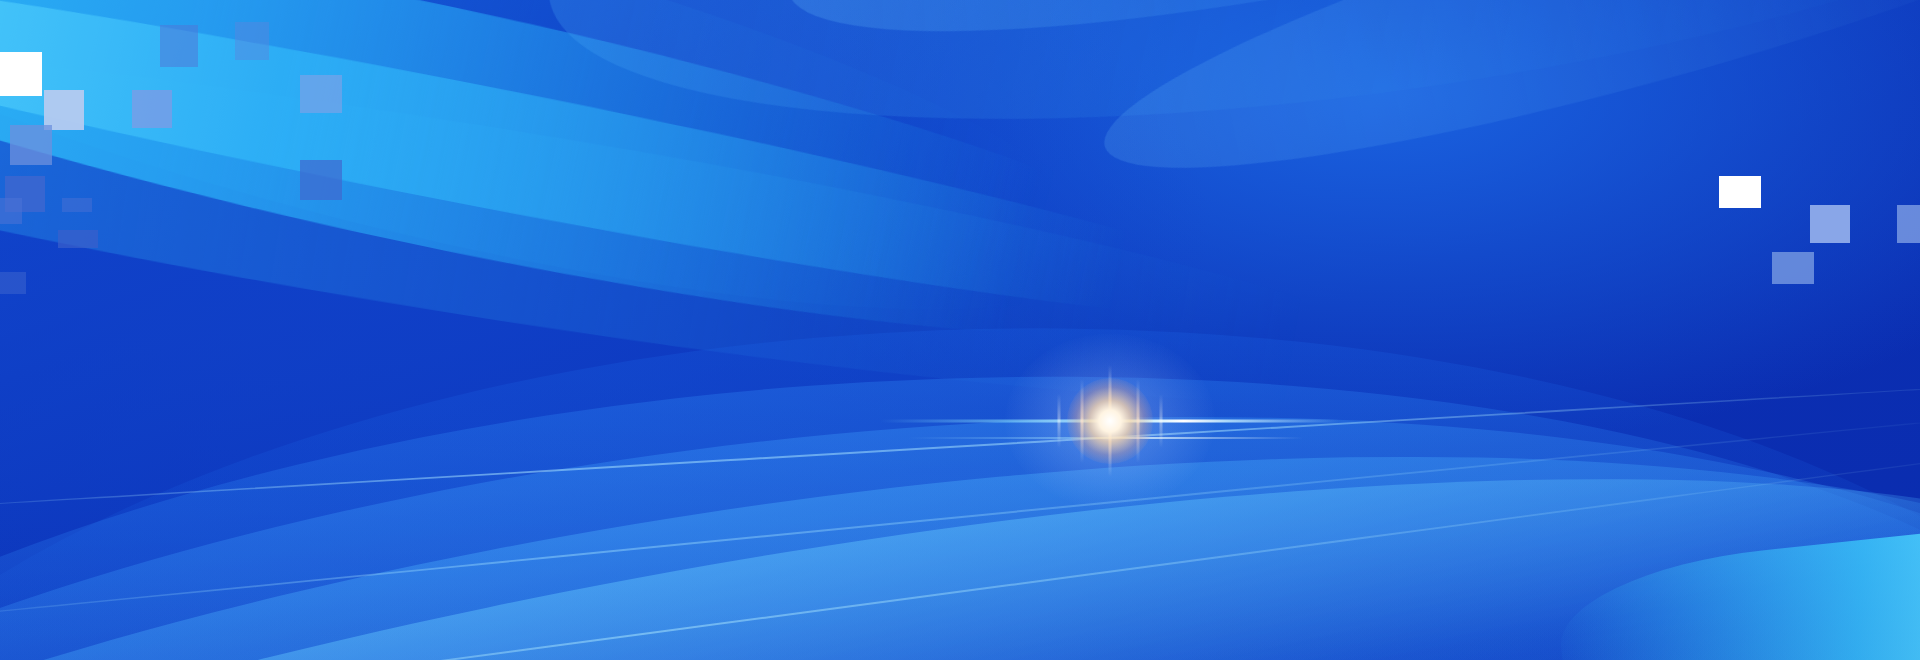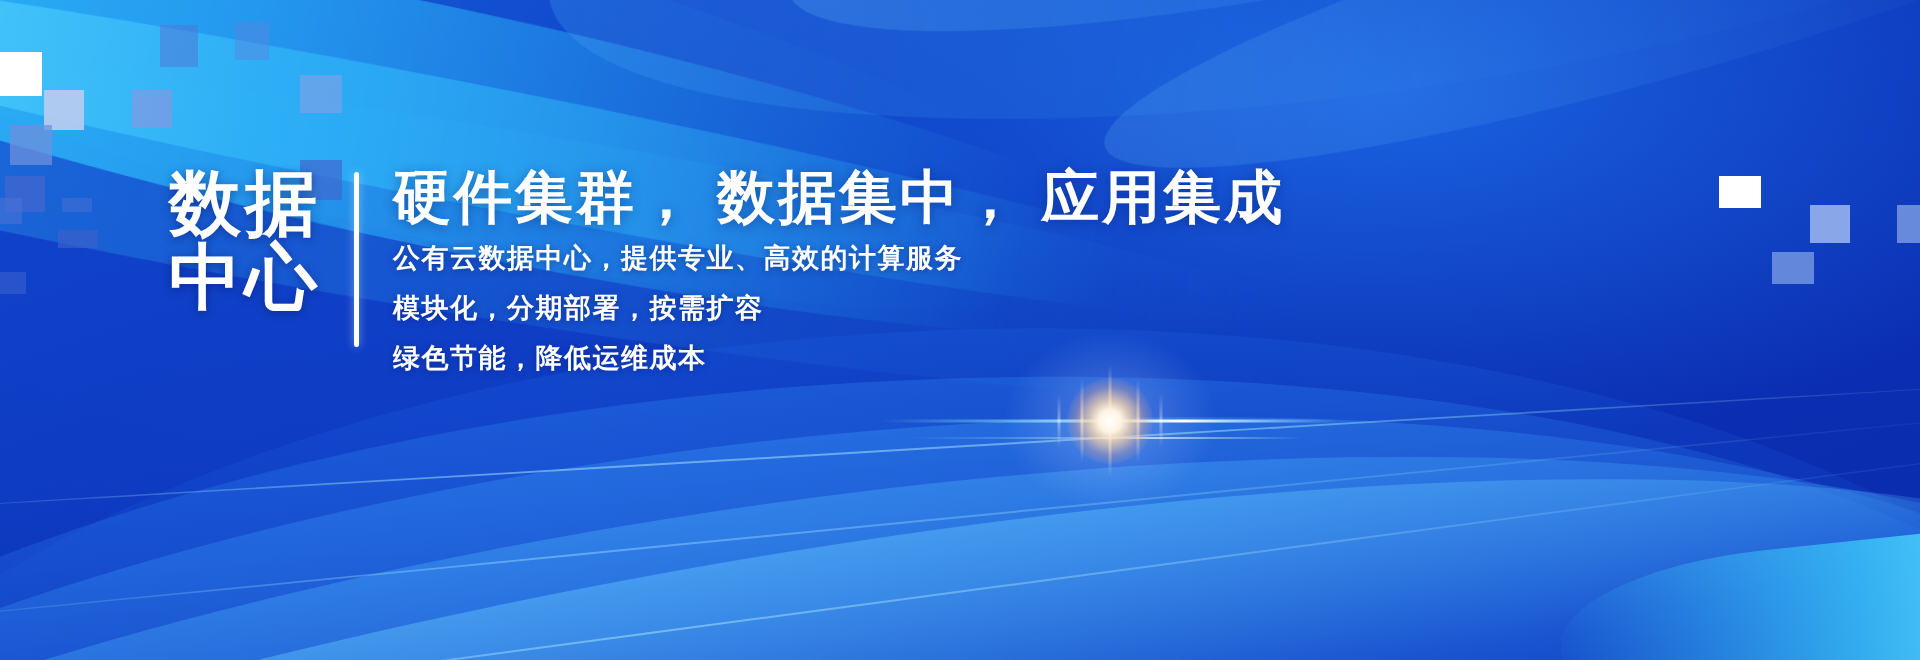--- a/index.html
+++ b/index.html
@@ -220,31 +220,14 @@
     <div class="streak"></div>
     <div class="streak2"></div>
     <div class="vspike s4"></div>
     <div class="vspike s2"></div>
     <div class="vspike"></div>
     <div class="vspike s3"></div>
     <div class="vspike s5"></div>
     <div class="core"></div>
   </div>
 
-  <div id="content">
-
-    <div id="logo-block">
-      <div>数据</div>
-      <div>中心</div>
-    </div>
-
-    <div id="divider"></div>
-
-    <div id="text-block">
-      <div id="headline">硬件集群， 数据集中， 应用集成</div>
-      <div id="sub1" class="subline">公有云数据中心，提供专业、高效的计算服务</div>
-      <div id="sub2" class="subline">模块化，分期部署，按需扩容</div>
-      <div id="sub3" class="subline">绿色节能，降低运维成本</div>
-    </div>
-
-  </div>
 
 </div>
 
 </body></html>

